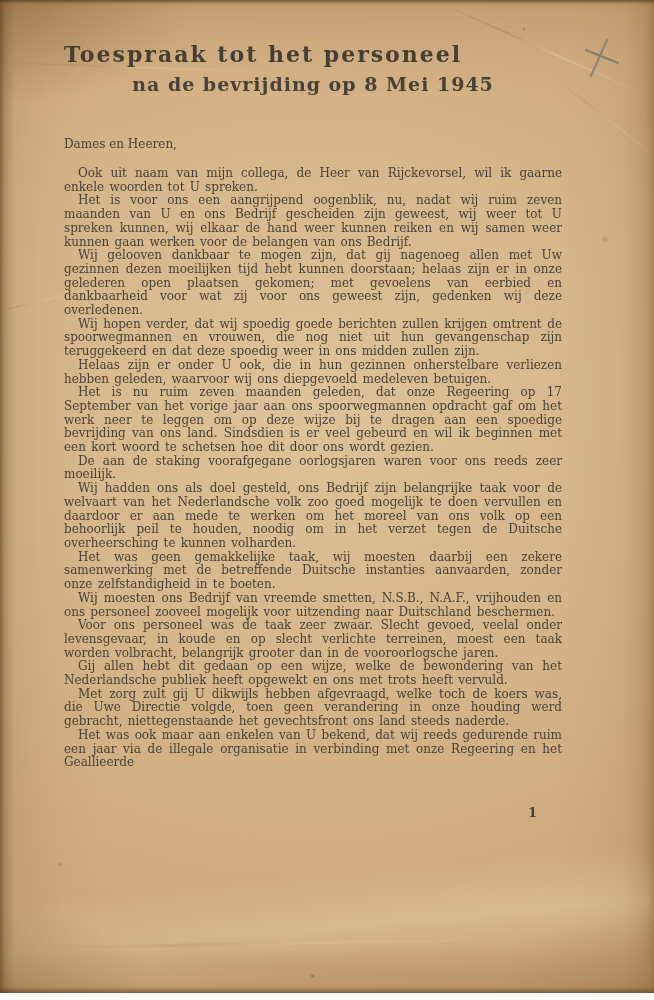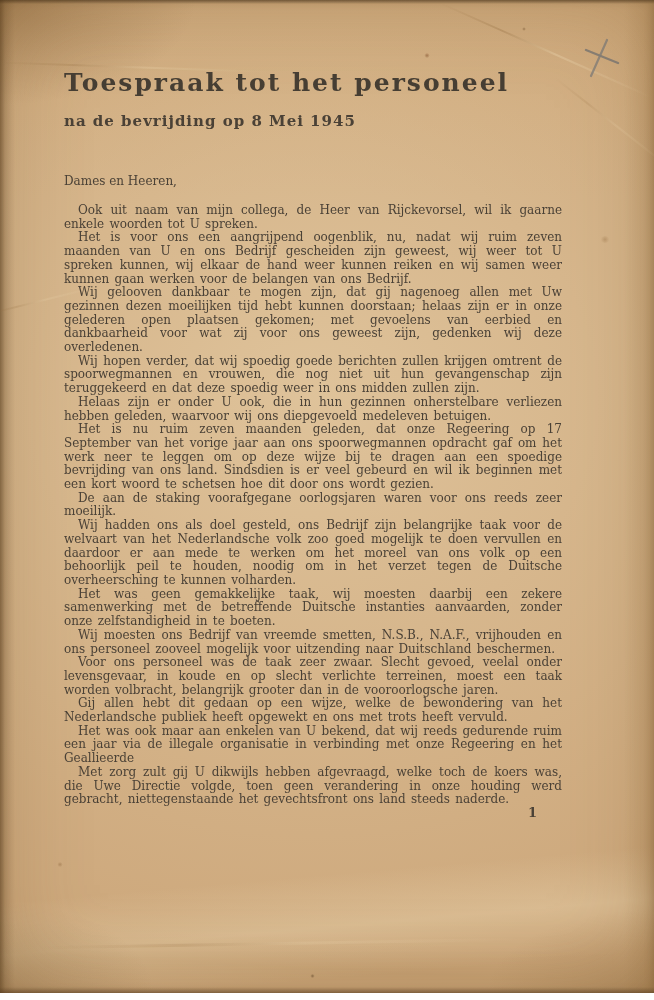--- a/index.html
+++ b/index.html
@@ -53,30 +53,30 @@
   .spot.s5 { left: 57px;  top: 862px; width: 6px; height: 5px; background: radial-gradient(circle, rgba(120,80,40,.35), rgba(120,80,40,0) 70%); }
   
   .pencil-x { position: absolute; left: 578px; top: 36px; width: 48px; height: 46px; opacity: .85; }
   
   .content {
     position: absolute; left: 64px; top: 0;
     width: 498px;
     color: #4a4136;
   }
   .title {
-    margin: 0; padding-top: 68px;
-    font-size: 25px; font-weight: bold;
+    margin: 0; padding-top: 39px;
+    font-size: 22px; font-weight: bold;
     letter-spacing: 2px;
     color: #463e33;
     line-height: 30px;
   }
   .subtitle {
-    margin-top: 11px;
-    text-align: left;
-    font-size: 15px; font-weight: bold;
+    margin-top: 3px;
+    text-align: center;
+    font-size: 19px; font-weight: bold;
     letter-spacing: 1px;
     color: #4a4136;
     line-height: 24px;
   }
   .salutation {
     margin-top: 41px;
     font-size: 12px;
     line-height: 14px;
   }
   .bodytext {
@@ -126,20 +126,20 @@
         <p>Wij gelooven dankbaar te mogen zijn, dat gij nagenoeg allen met Uw gezinnen dezen moeilijken tijd hebt kunnen doorstaan; helaas zijn er in onze gelederen open plaatsen gekomen; met gevoelens van eerbied en dankbaarheid voor wat zij voor ons geweest zijn, gedenken wij deze overledenen.</p>
         <p>Wij hopen verder, dat wij spoedig goede berichten zullen krijgen omtrent de spoorwegmannen en vrouwen, die nog niet uit hun gevangenschap zijn teruggekeerd en dat deze spoedig weer in ons midden zullen zijn.</p>
         <p>Helaas zijn er onder U ook, die in hun gezinnen onherstelbare verliezen hebben geleden, waarvoor wij ons diepgevoeld medeleven betuigen.</p>
         <p>Het is nu ruim zeven maanden geleden, dat onze Regeering op 17 September van het vorige jaar aan ons spoorwegmannen opdracht gaf om het werk neer te leggen om op deze wijze bij te dragen aan een spoedige bevrijding van ons land. Sindsdien is er veel gebeurd en wil ik beginnen met een kort woord te schetsen hoe dit door ons wordt gezien.</p>
         <p>De aan de staking voorafgegane oorlogsjaren waren voor ons reeds zeer moeilijk.</p>
         <p>Wij hadden ons als doel gesteld, ons Bedrijf zijn belangrijke taak voor de welvaart van het Nederlandsche volk zoo goed mogelijk te doen vervullen en daardoor er aan mede te werken om het moreel van ons volk op een behoorlijk peil te houden, noodig om in het verzet tegen de Duitsche overheersching te kunnen volharden.</p>
         <p>Het was geen gemakkelijke taak, wij moesten daarbij een zekere samenwerking met de betreffende Duitsche instanties aanvaarden, zonder onze zelfstandigheid in te boeten.</p>
         <p>Wij moesten ons Bedrijf van vreemde smetten, N.S.B., N.A.F., vrijhouden en ons personeel zooveel mogelijk voor uitzending naar Duitschland beschermen.</p>
         <p>Voor ons personeel was de taak zeer zwaar. Slecht gevoed, veelal onder levensgevaar, in koude en op slecht verlichte terreinen, moest een taak worden volbracht, belangrijk grooter dan in de vooroorlogsche jaren.</p>
         <p>Gij allen hebt dit gedaan op een wijze, welke de bewondering van het Nederlandsche publiek heeft opgewekt en ons met trots heeft vervuld.</p>
+        <p>Met zorg zult gij U dikwijls hebben afgevraagd, welke toch de koers was, die Uwe Directie volgde, toen geen verandering in onze houding werd gebracht, niettegenstaande het gevechtsfront ons land steeds naderde.</p>
         <p>Het was ook maar aan enkelen van U bekend, dat wij reeds gedurende ruim een jaar via de illegale organisatie in verbinding met onze Regeering en het Geallieerde</p>
-        <p>Met zorg zult gij U dikwijls hebben afgevraagd, welke toch de koers was, die Uwe Directie volgde, toen geen verandering in onze houding werd gebracht, niettegenstaande het gevechtsfront ons land steeds naderde.</p>
       </div>
     </div>
 
     <div class="page-number">1</div>
   </div>
 </div>
 
 </body></html>

